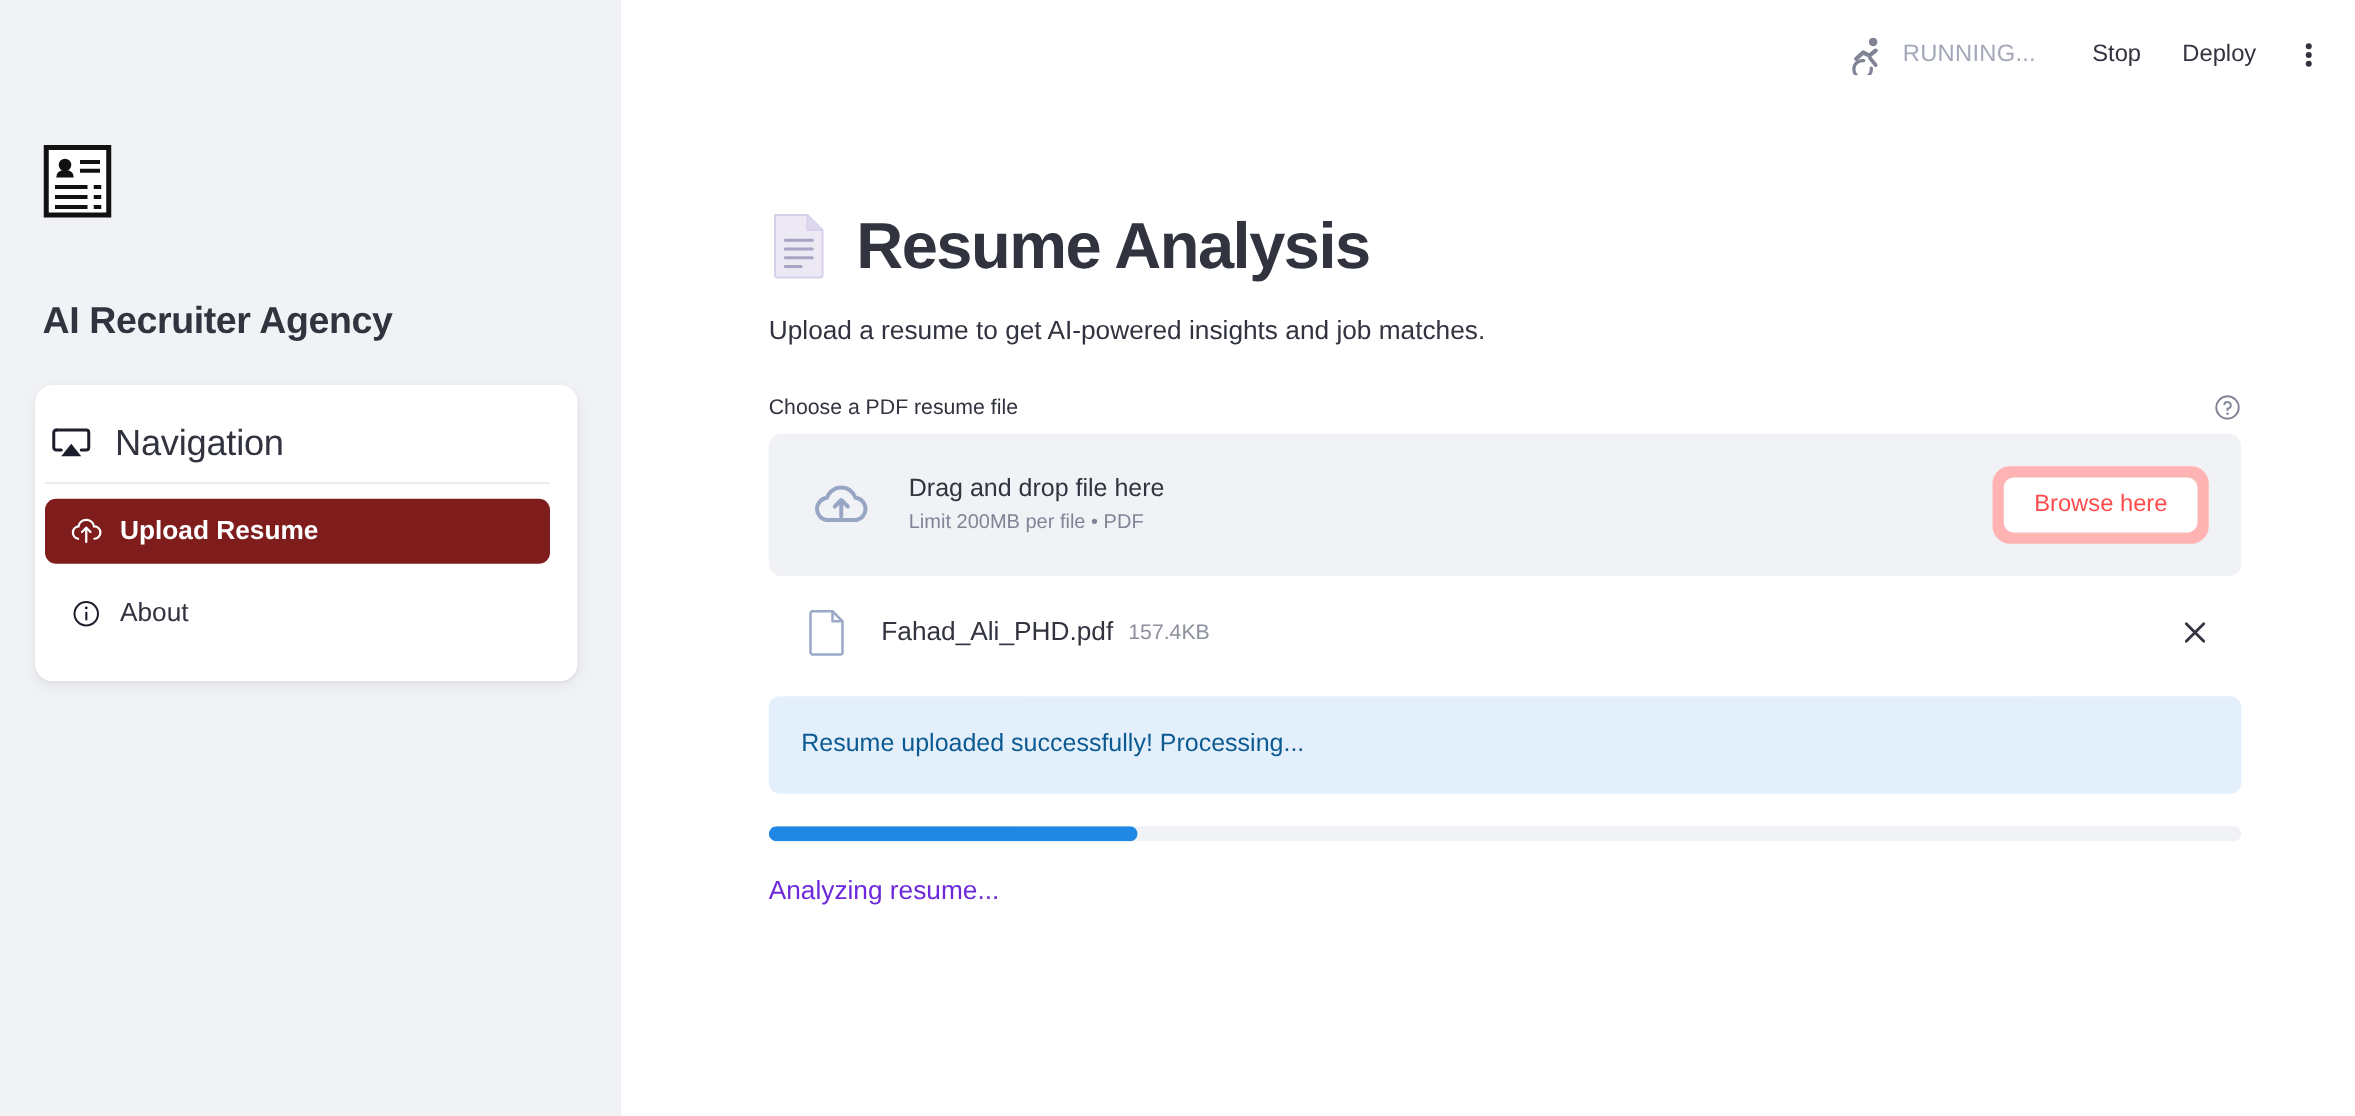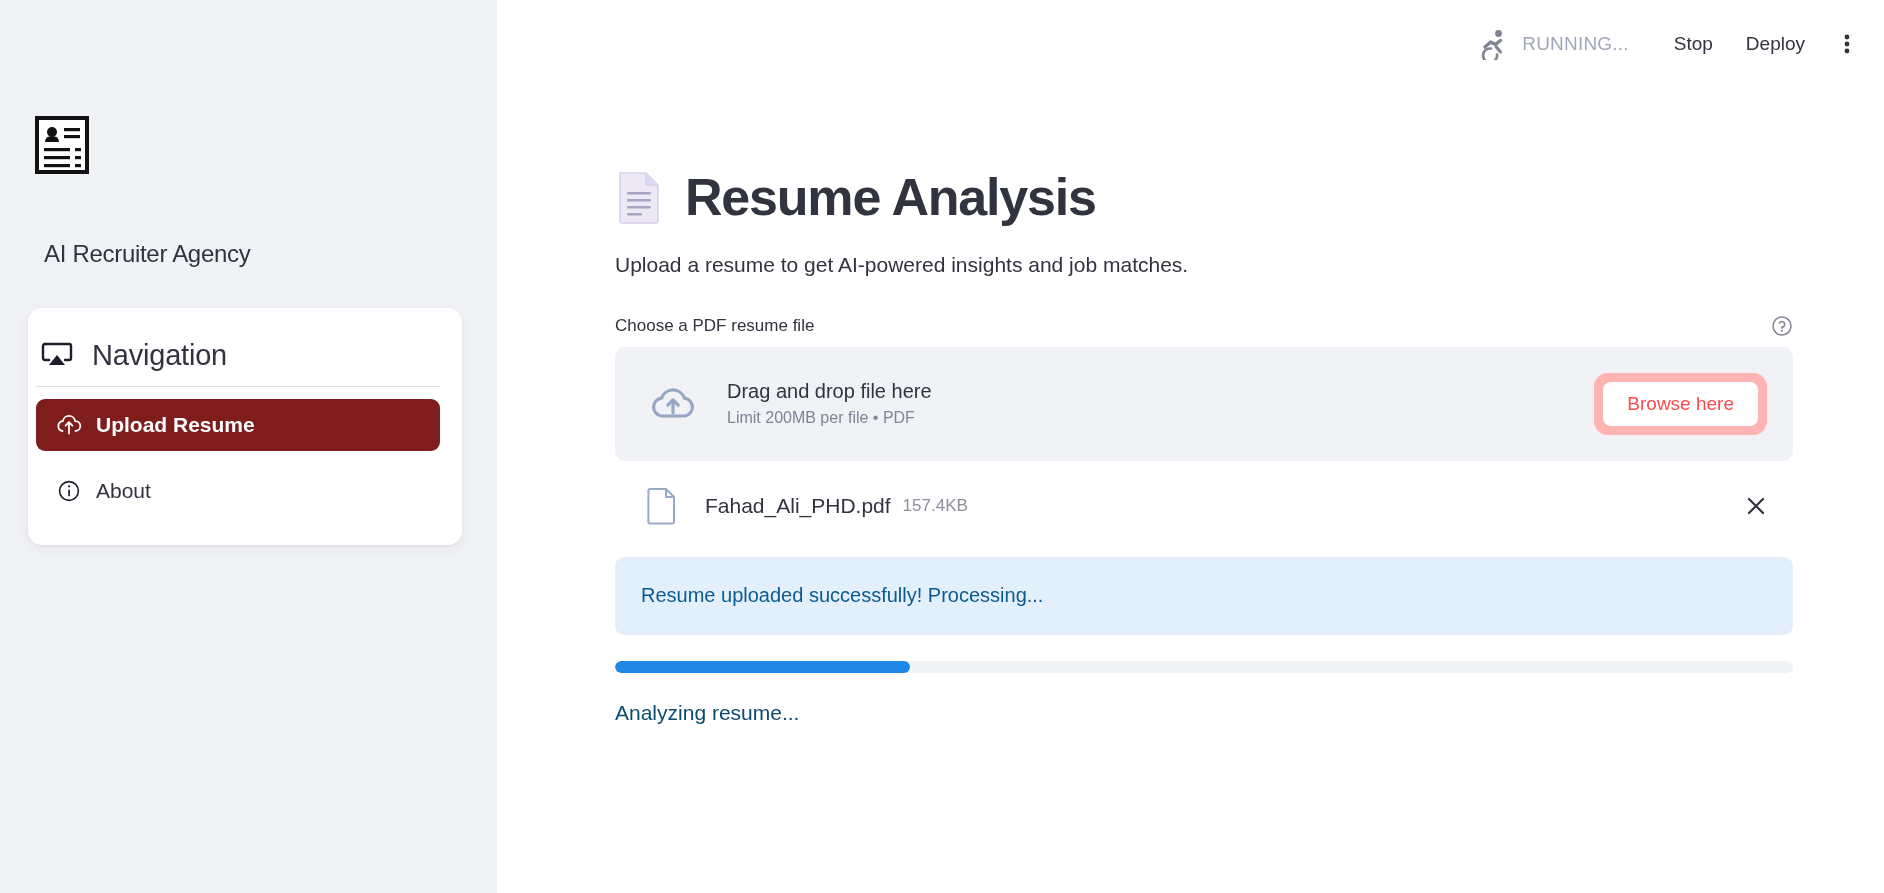--- a/index.html
+++ b/index.html
@@ -33,24 +33,24 @@
     left: 30px;
     top: 113px;
     width: 64px;
     height: 64px;
     display: flex;
     align-items: center;
     justify-content: center;
   }
   .app-title {
     position: absolute;
-    left: 44px;
+    left: 34px;
     top: 240px;
-    font-size: 24px;
-    font-weight: 400;
+    font-size: 30px;
+    font-weight: 700;
     color: #31333f;
     letter-spacing: -0.3px;
   }
 
   .nav-card {
     position: absolute;
     left: 28px;
     top: 308px;
     width: 434px;
     background: #ffffff;
@@ -137,21 +137,21 @@
   .kebab { width: 34px; height: 34px; display:flex; align-items:center; justify-content:center; cursor:pointer; margin-left: 6px;}
 
   .content {
     position: absolute;
     left: 118px;
     top: 170px;
     width: 1178px;
   }
   .page-title-row {
     display: flex;
-    align-items: flex-end;
+    align-items: flex-start;
     gap: 22px;
   }
   .page-emoji {
     width: 48px; height: 54px;
     display: flex; align-items: center; justify-content: center;
   }
   .page-title {
     font-size: 52px;
     font-weight: 700;
     color: #31333f;
@@ -257,21 +257,21 @@
   }
   .progress-fill {
     height: 12px;
     background: #1f88e5;
     border-radius: 6px;
   }
 
   .status-text {
     margin-top: 28px;
     font-size: 21px;
-    color: #0c4a6e;
+    color: #6d28d9;
   }
 </style>
 </head>
 <body>
 
 <div id="app">
 
   <aside class="sidebar">
 
     <div class="logo-icon">

